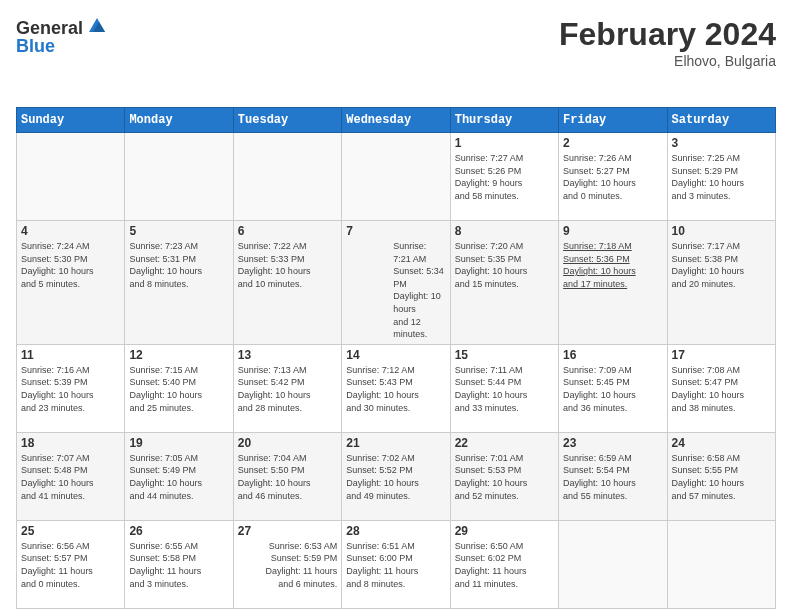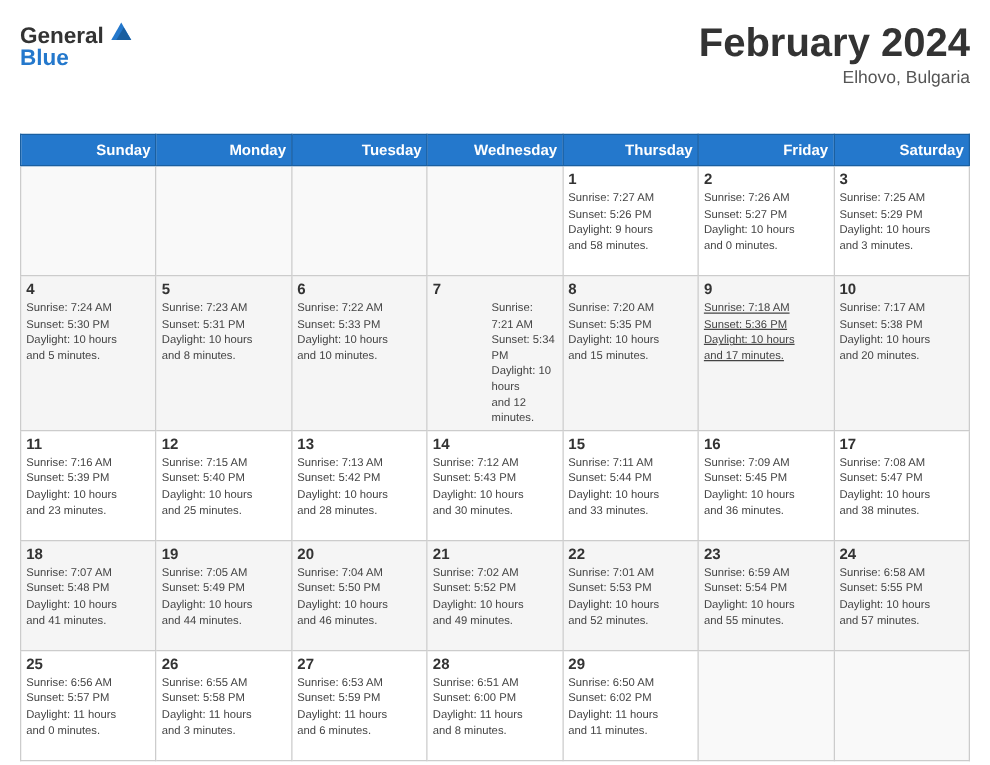--- a/index.html
+++ b/index.html
@@ -64,21 +64,22 @@
       width: 100%;
       table-layout: fixed;
     }
     .calendar th {
       background-color: #2478cc;
       color: white;
       font-size: 12px;
       font-weight: bold;
       padding: 5px 4px;
       border: 1px solid #1a5fa0;
-      text-align: right;
+      text-align: left;
+      font-family: Liberation Mono, monospace;
     }
     .calendar td {
       border: 1px solid #ccc;
       vertical-align: top;
       padding: 3px 4px;
       font-size: 9.5px;
       color: #333;
       background: #fff;
       height: 88px;
     }
@@ -327,21 +328,21 @@
           </td>
           <td>
             <span class="day-number">26</span>
             <div class="day-info" style="white-space: pre-line;">Sunrise: 6:55 AM
 Sunset: 5:58 PM
 Daylight: 11 hours
 and 3 minutes.</div>
           </td>
           <td>
             <span class="day-number">27</span>
-            <div class="day-info" style="white-space: pre-line;">Sunrise: 6:53 AM
+            <div class="day-info" style="white-space: pre-line; text-align: right;">Sunrise: 6:53 AM
 Sunset: 5:59 PM
 Daylight: 11 hours
 and 6 minutes.</div>
           </td>
           <td>
             <span class="day-number">28</span>
             <div class="day-info" style="white-space: pre-line;">Sunrise: 6:51 AM
 Sunset: 6:00 PM
 Daylight: 11 hours
 and 8 minutes.</div>

